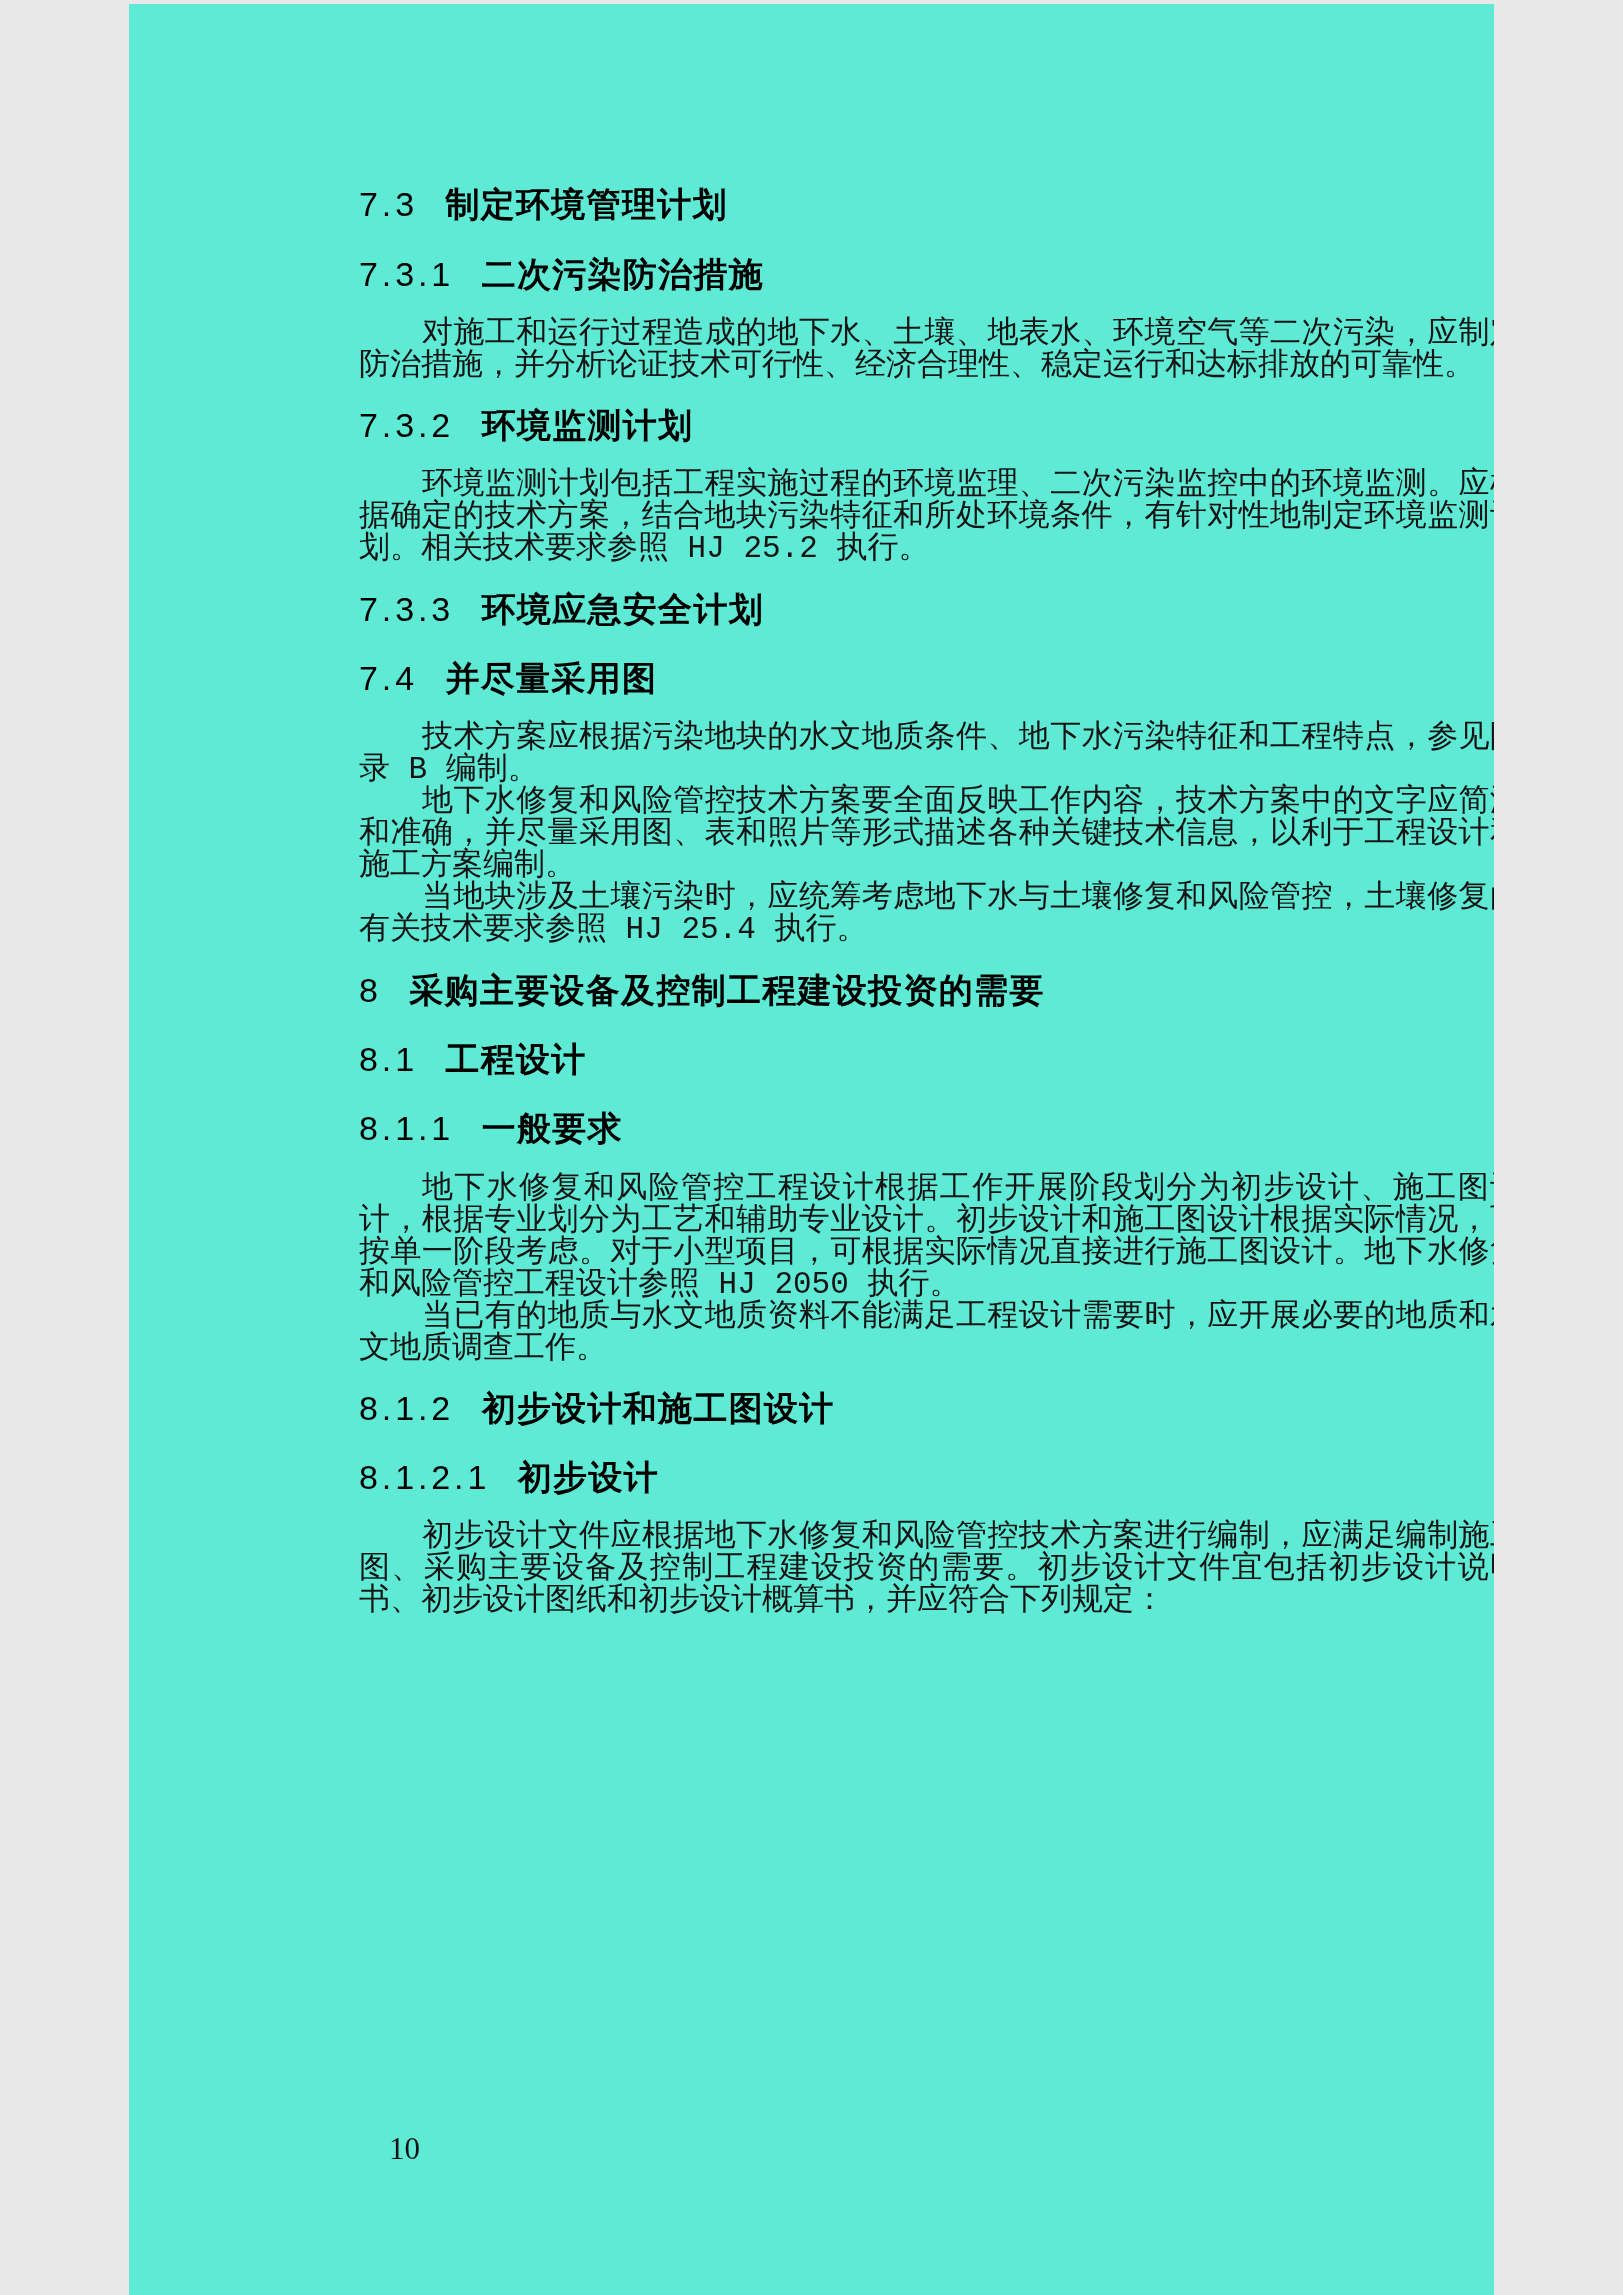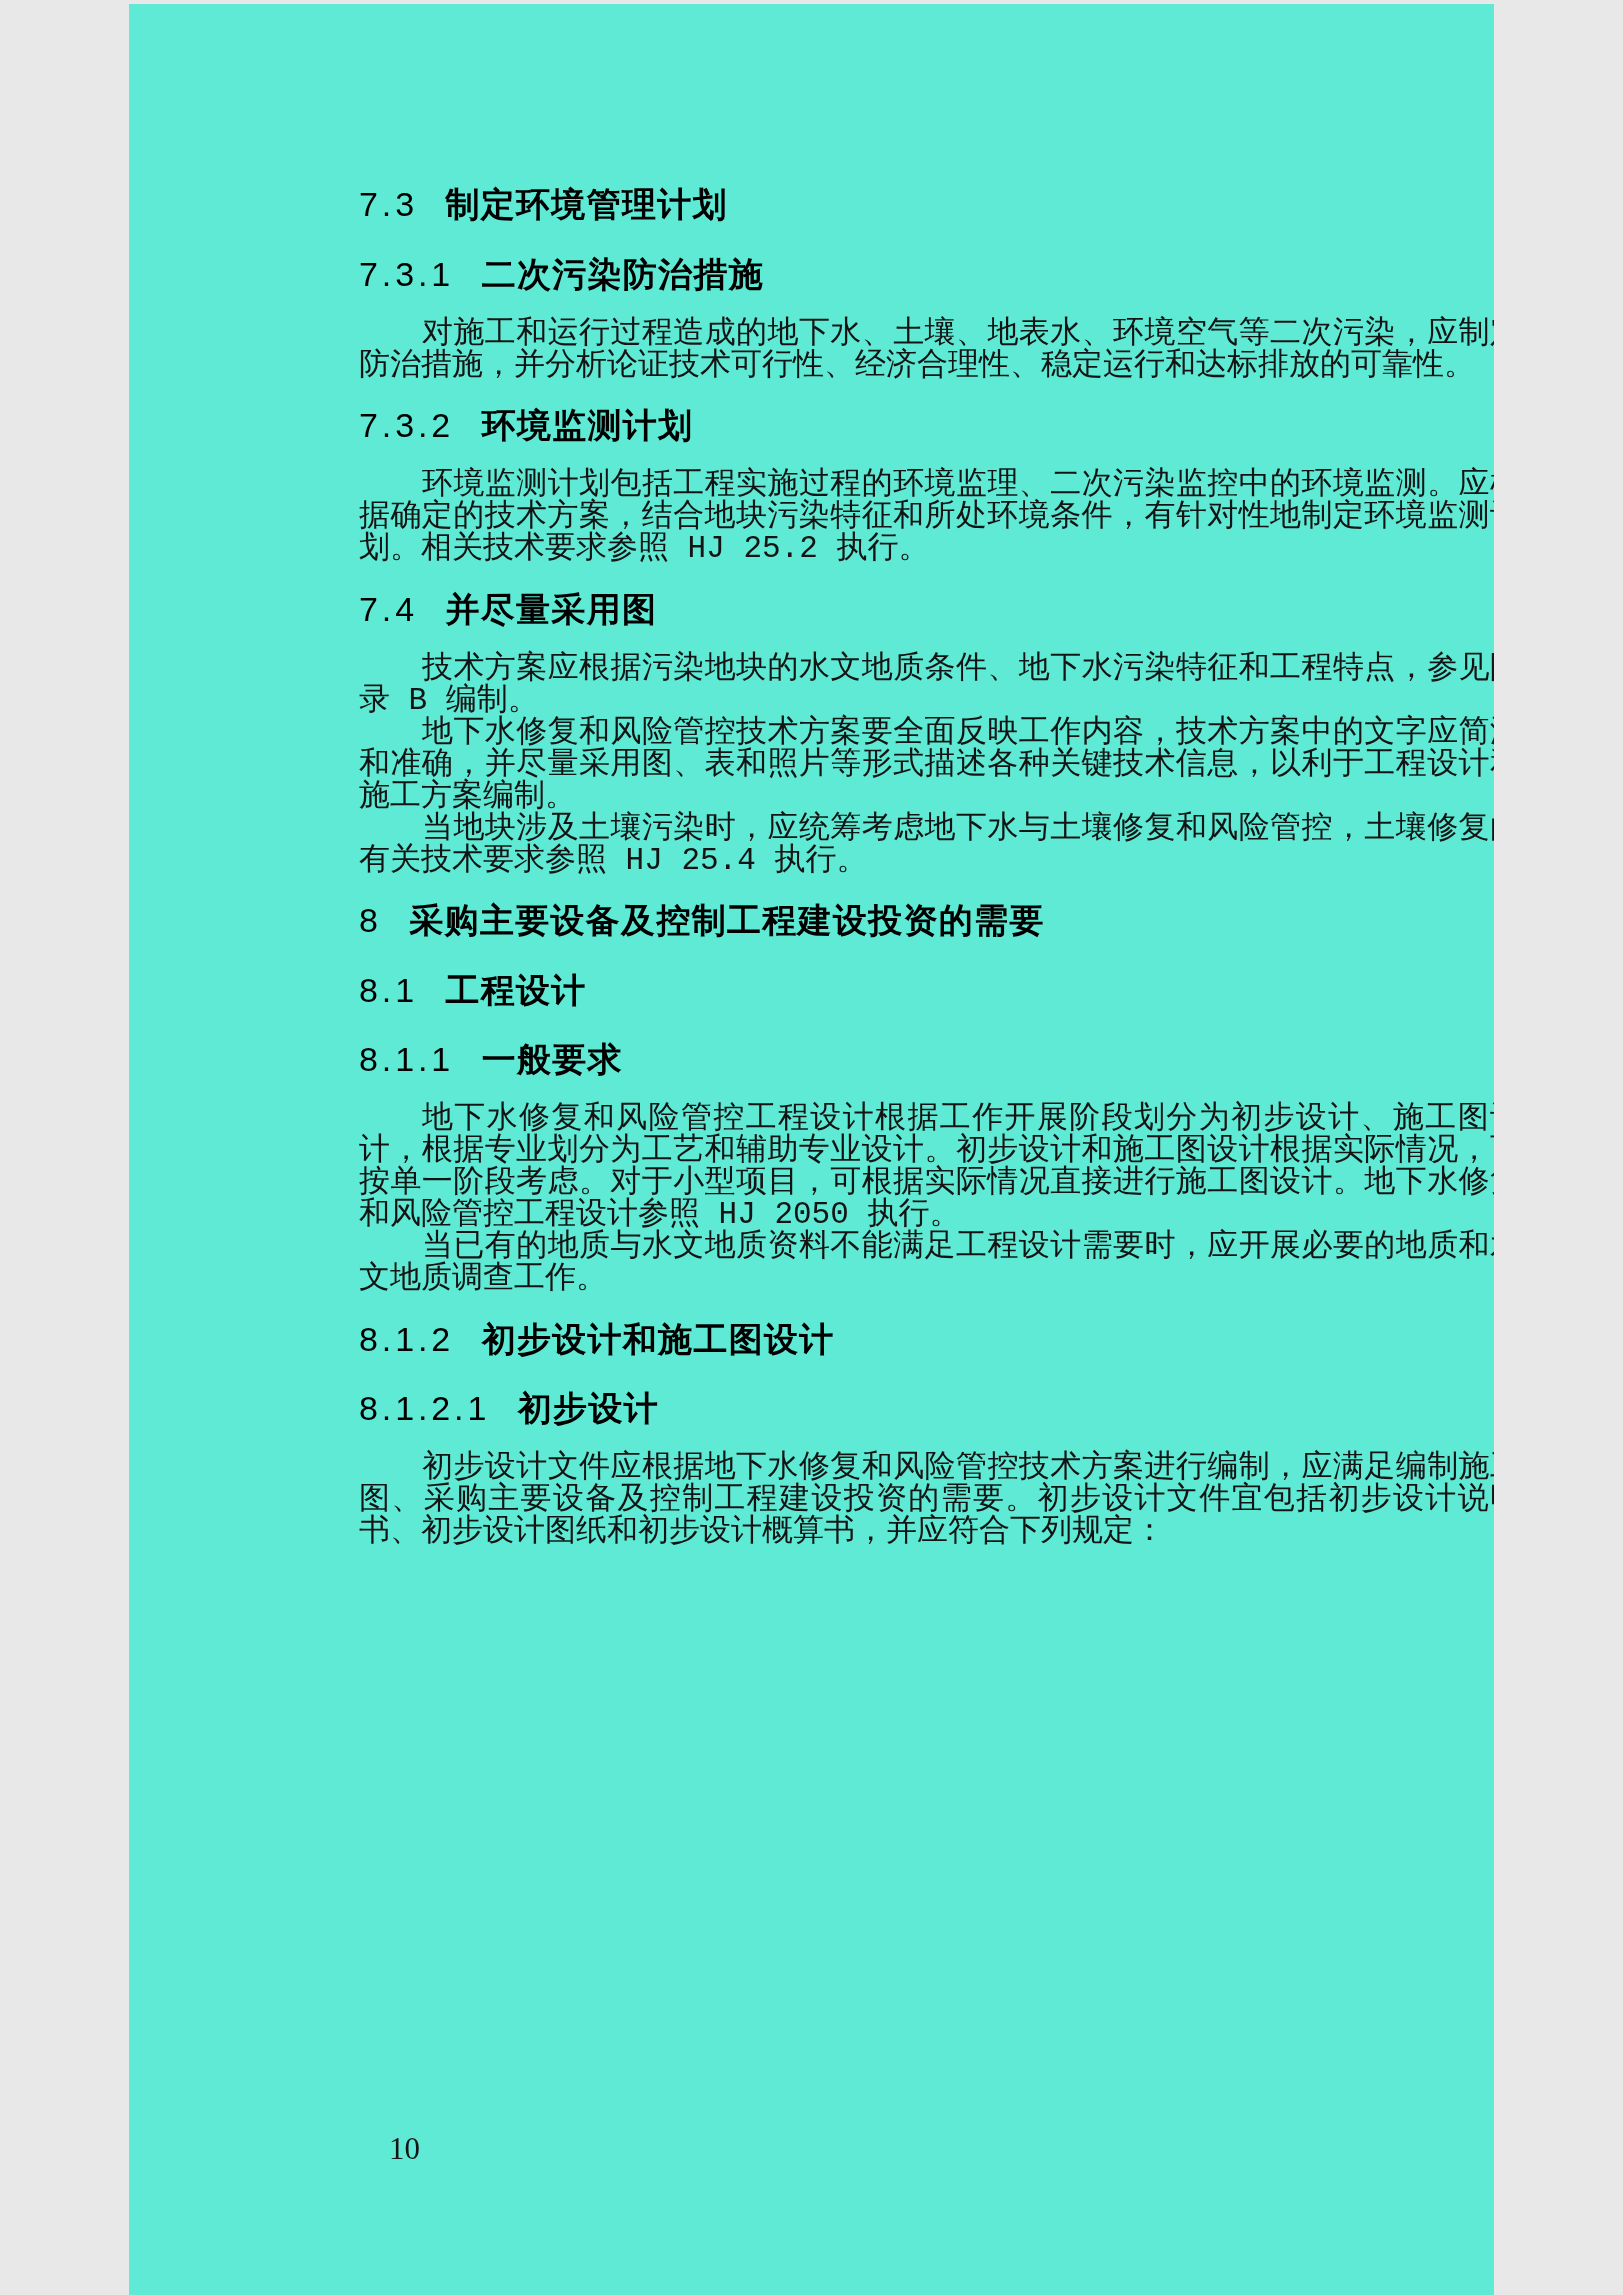--- a/index.html
+++ b/index.html
@@ -68,20 +68,23 @@
     </div>
 
     <p class="para">对施工和运行过程造成的地下水、土壤、地表水、环境空气等二次污染，应制定防治措施，并分析论证技术可行性、经济合理性、稳定运行和达标排放的可靠性。</p>
 
     <div class="hd">
       <span class="num">7.3.2</span><span class="ttl">环境监测计划</span>
     </div>
 
     <p class="para">环境监测计划包括工程实施过程的环境监理、二次污染监控中的环境监测。应根据确定的技术方案，结合地块污染特征和所处环境条件，有针对性地制定环境监测计划。相关技术要求参照 HJ 25.2 执行。</p>
 
+    <div class="hd">
+      <span class="num">7.3.3</span><span class="ttl">环境应急安全计划</span>
+    </div>
 
 
     <div class="hd">
       <span class="num">7.4</span><span class="ttl">并尽量采用图</span>
     </div>
 
     <p class="para">技术方案应根据污染地块的水文地质条件、地下水污染特征和工程特点，参见附录 B 编制。</p>
     <p class="para">地下水修复和风险管控技术方案要全面反映工作内容，技术方案中的文字应简洁和准确，并尽量采用图、表和照片等形式描述各种关键技术信息，以利于工程设计和施工方案编制。</p>
     <p class="para">当地块涉及土壤污染时，应统筹考虑地下水与土壤修复和风险管控，土壤修复的有关技术要求参照 HJ 25.4 执行。</p>
 

